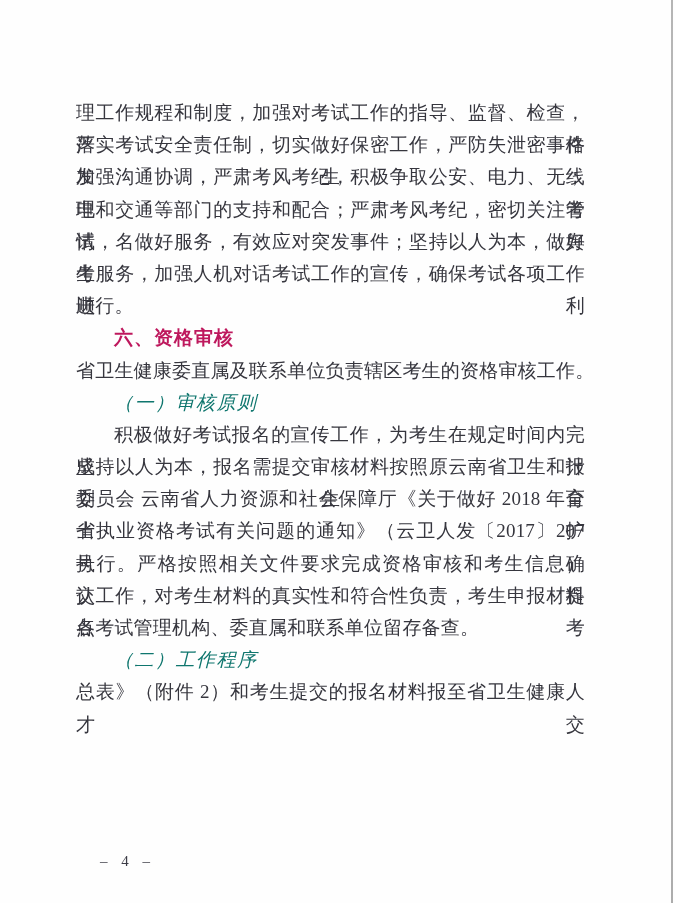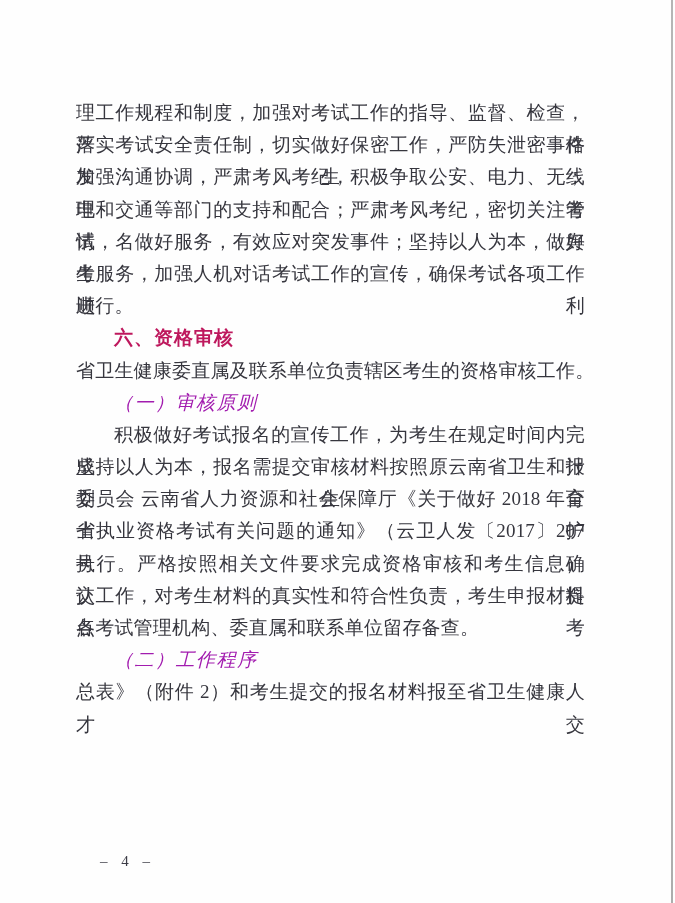--- a/index.html
+++ b/index.html
@@ -49,21 +49,21 @@
     text-indent: 38px;
   }
   .line.heading {
     font-family: "Liberation Sans", "DejaVu Sans", sans-serif;
     font-weight: 700;
     color: #be185d;
     letter-spacing: 1px;
   }
   .line.subheading {
     font-style: italic;
-    color: #a21caf;
+    color: #0f766e;
     letter-spacing: 1.5px;
   }
   .page-number {
     position: absolute;
     left: 100px;
     top: 853px;
     font-size: 15px;
     letter-spacing: 5px;
     color: #3c3c46;
     font-family: "Liberation Serif", "DejaVu Serif", serif;

